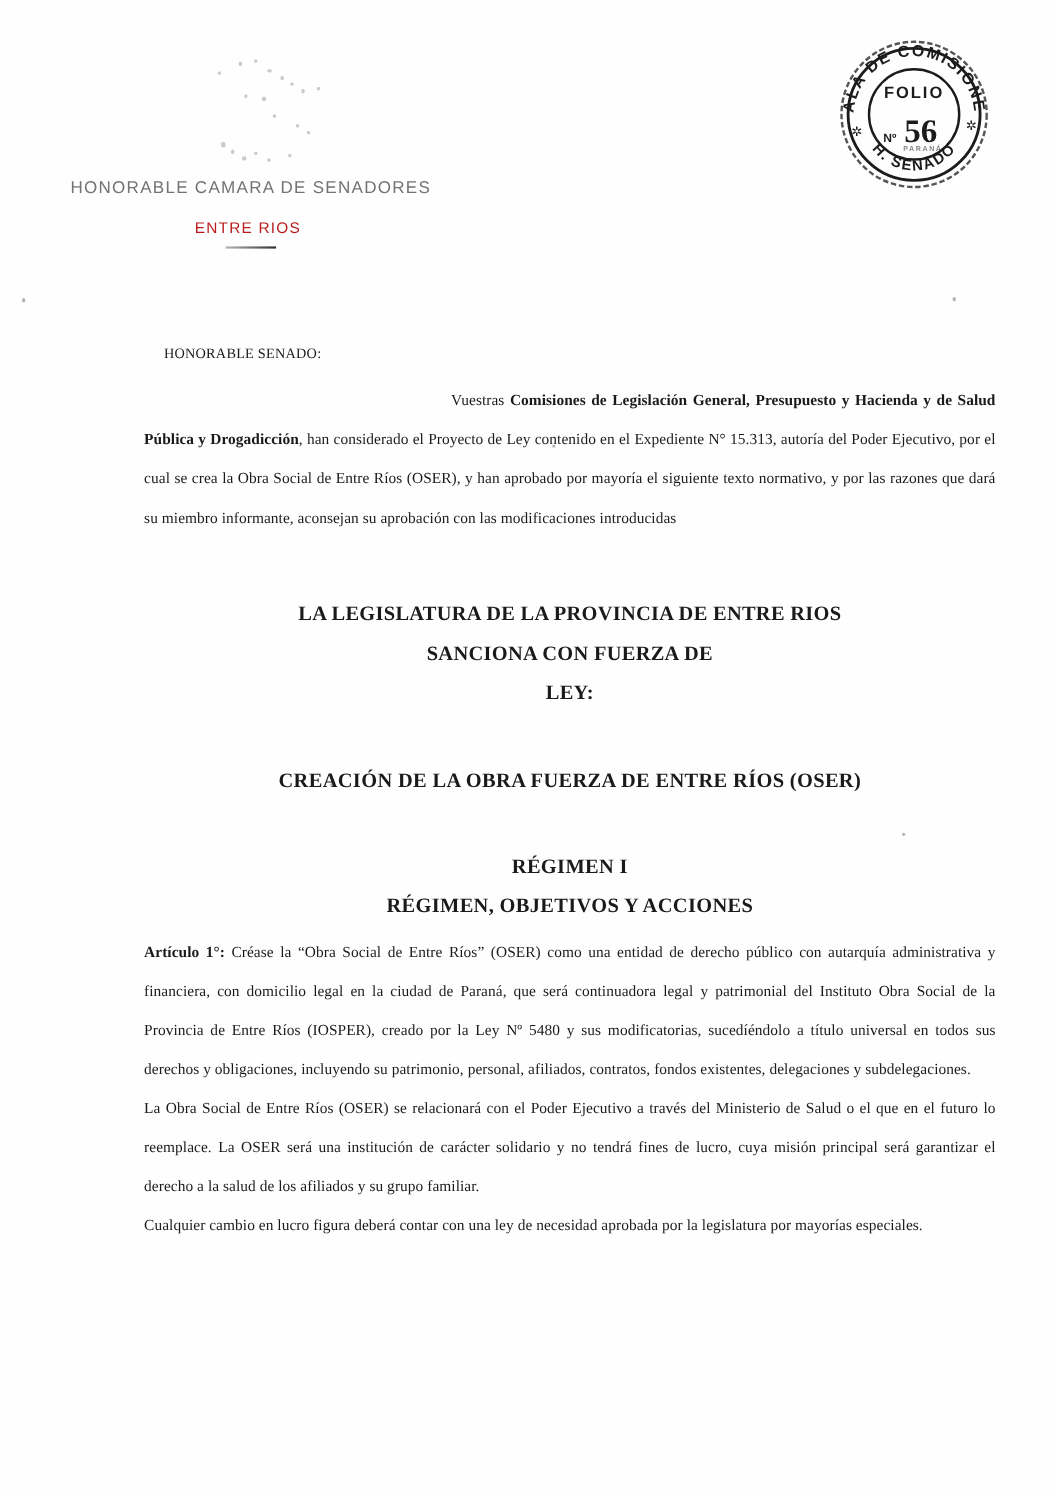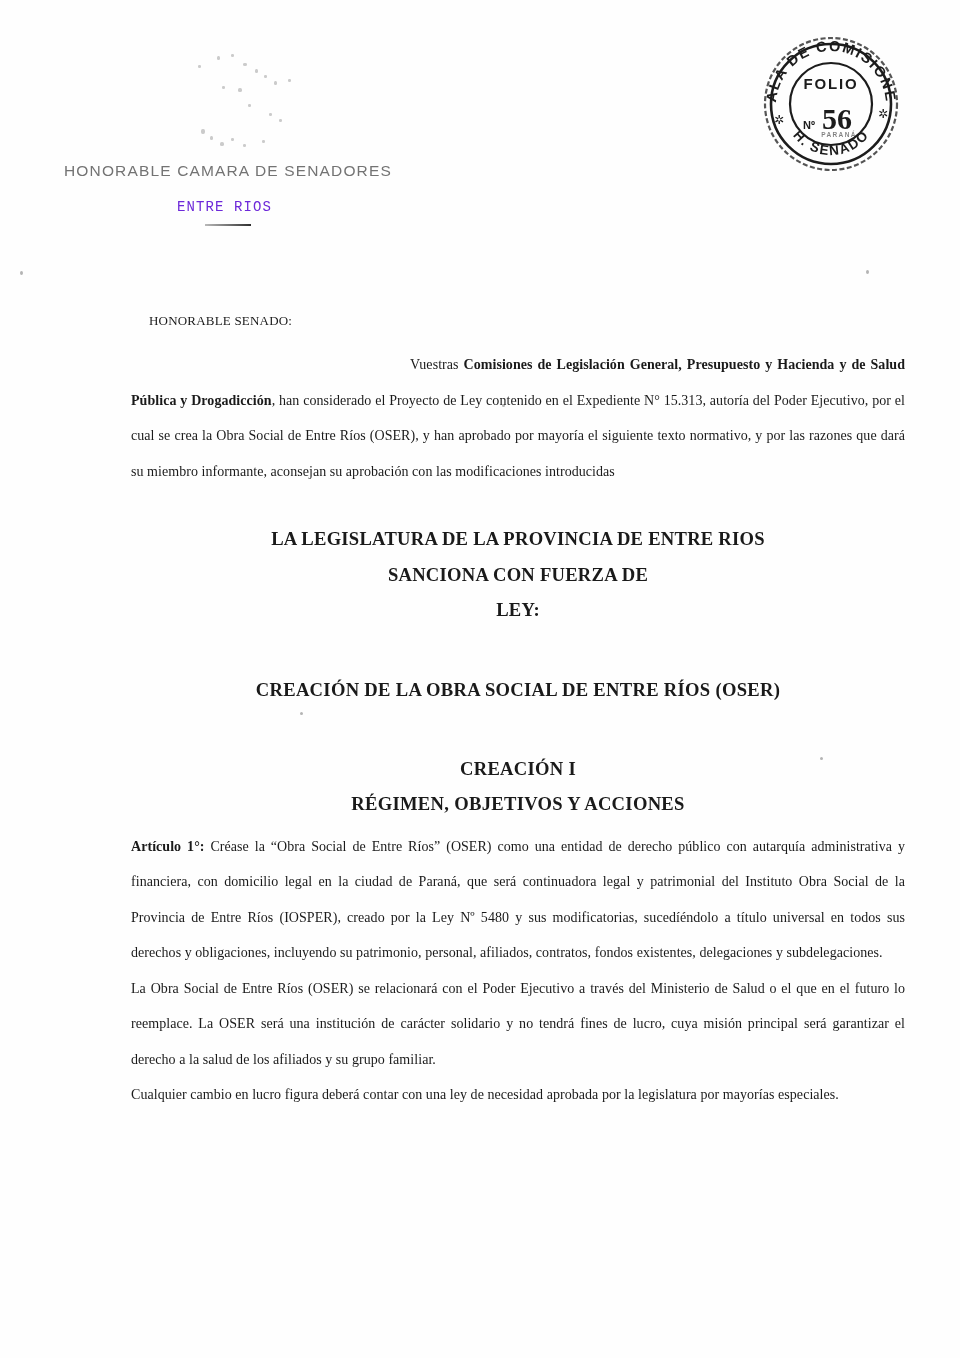--- a/index.html
+++ b/index.html
@@ -27,24 +27,24 @@
     width: 420px;
   }
   .letterhead-line1 {
     font-family: "Liberation Sans", "DejaVu Sans", sans-serif;
     font-size: 15.5px;
     letter-spacing: 1.15px;
     color: #737373;
     white-space: nowrap;
   }
   .letterhead-line2 {
-    font-family: Liberation Mono, monospace;
+    font-family: Liberation Sans, sans-serif;
     font-size: 14px;
     letter-spacing: 1.1px;
-    color: #6d28d9;
+    color: #b91c1c;
     margin-top: 19px;
     margin-left: 113px;
   }
   .letterhead-rule {
     width: 46px;
     height: 2px;
     background: linear-gradient(to right, #b9b9b9 0%, #6e6e6e 55%, #2e2e2e 100%);
     margin-top: 9px;
     margin-left: 141px;
   }
@@ -98,21 +98,21 @@
     line-height: 35.5px;
     text-align: justify;
     text-justify: inter-word;
     letter-spacing: 0.05px;
   }
   .lead-indent { display: inline-block; width: 279px; }
   b, strong { font-weight: bold; }
 
   
   .heading-block {
-    margin-top: 32px;
+    margin-top: 52px;
     text-align: center;
   }
   .heading-block .hline {
     font-size: 18.6px;
     font-weight: bold;
     line-height: 35.5px;
     letter-spacing: 0.25px;
   }
   .law-title {
     margin-top: 51px;
@@ -205,24 +205,24 @@
     <div class="salutation">HONORABLE SENADO:</div>
 
     <p class="para"><span class="lead-indent"></span><span>Vuestras </span><b>Comisiones de Legislación General, Presupuesto y Hacienda y de Salud Pública y Drogadicción</b><span>, han considerado el Proyecto de Ley contenido en el Expediente N° 15.313, autoría del Poder Ejecutivo, por el cual se crea la Obra Social de Entre Ríos (OSER), y han aprobado por mayoría el siguiente texto normativo, y por las razones que dará su miembro informante, aconsejan su aprobación con las modificaciones introducidas</span></p>
 
     <div class="heading-block">
       <div class="hline">LA LEGISLATURA DE LA PROVINCIA DE ENTRE RIOS</div>
       <div class="hline">SANCIONA CON FUERZA DE</div>
       <div class="hline">LEY:</div>
     </div>
 
-    <div class="law-title">CREACIÓN DE LA OBRA SOCIAL DE ENTRE RÍOS (OSER)</div>
+    <div class="law-title">CREACIÓN DE LA OBRA FUERZA DE ENTRE RÍOS (OSER)</div>
 
     <div class="chapter">
-      <span class="sub">CREACIÓN I</span>
+      <span class="sub">RÉGIMEN I</span>
       <span class="sub">RÉGIMEN, OBJETIVOS Y ACCIONES</span>
     </div>
 
     <div class="article-block">
       <p class="para"><b>Artículo 1°:</b><span> Créase la “Obra Social de Entre Ríos” (OSER) como una entidad de derecho público con autarquía administrativa y financiera, con domicilio legal en la ciudad de Paraná, que será continuadora legal y patrimonial del Instituto Obra Social de la Provincia de Entre Ríos (IOSPER), creado por la Ley Nº 5480 y sus modificatorias, sucedíéndolo a título universal en todos sus derechos y obligaciones, incluyendo su patrimonio, personal, afiliados, contratos, fondos existentes, delegaciones y subdelegaciones.</span></p>
       <p class="para">La Obra Social de Entre Ríos (OSER) se relacionará con el Poder Ejecutivo a través del Ministerio de Salud o el que en el futuro lo reemplace. La OSER será una institución de carácter solidario y no tendrá fines de lucro, cuya misión principal será garantizar el derecho a la salud de los afiliados y su grupo familiar.</p>
       <p class="para">Cualquier cambio en lucro figura deberá contar con una ley de necesidad aprobada por la legislatura por mayorías especiales.</p>
     </div>
 
   </div>

